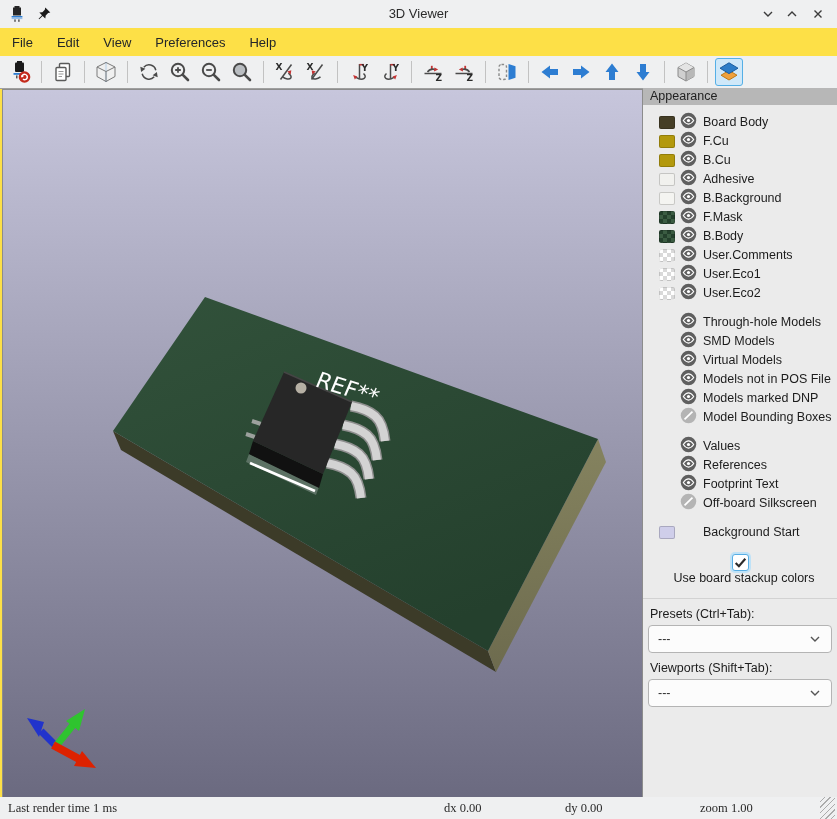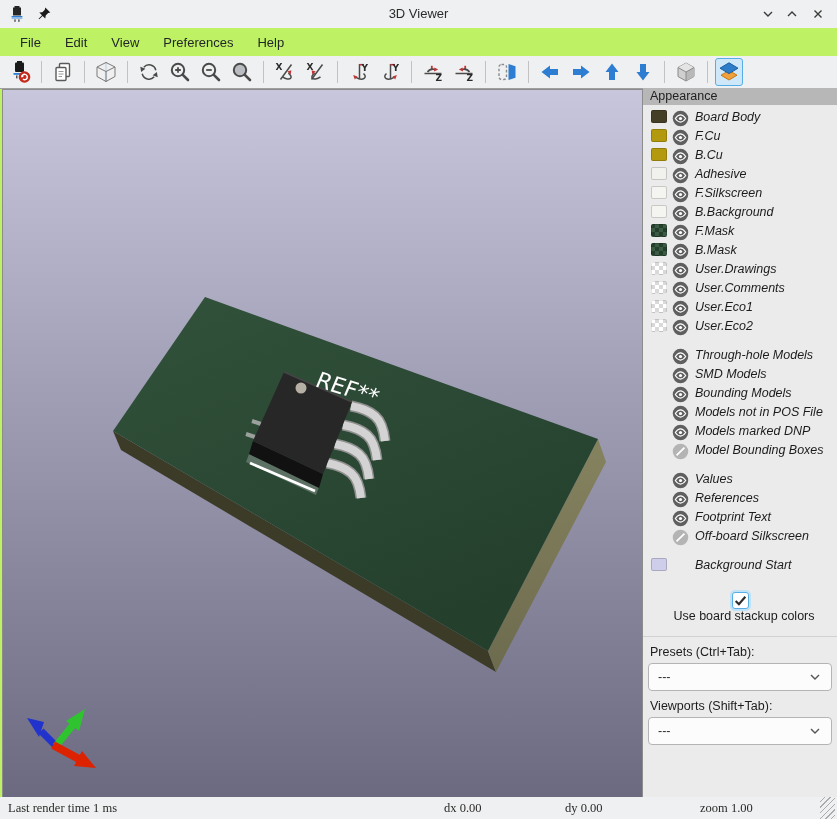--- a/index.html
+++ b/index.html
@@ -1,32 +1,32 @@
 <!DOCTYPE html>
 <html><head>
 <meta charset="utf-8">
 <style>
   html,body{margin:0;padding:0;}
   body{width:837px;height:819px;overflow:hidden;background:#eff0f1;
        font-family:"Liberation Sans","DejaVu Sans",sans-serif;color:#1c1c1c;
        -webkit-font-smoothing:antialiased;}
-  .win{position:relative;width:837px;height:819px;background:#bef264;}
+  .win{position:relative;width:837px;height:819px;background:#fde047;}
 
   
   .titlebar{position:absolute;left:0;top:0;width:100%;height:28px;background:#eff0f1;}
   .titlebar .appico{position:absolute;left:8px;top:5px;width:18px;height:18px;}
   .titlebar .pin{position:absolute;left:36px;top:6px;width:16px;height:16px;}
   .title{position:absolute;left:0;right:0;top:0;height:28px;line-height:28px;
          text-align:center;font-size:13px;color:#2b2b2b;}
   .winctl{position:absolute;top:5px;width:18px;height:18px;cursor:pointer;}
   .winctl.min{right:60px}.winctl.max{right:36px}.winctl.close{right:10px}
 
   
   .menubar{position:absolute;left:0;top:28px;width:100%;height:28px;display:flex;
-           align-items:center;padding-left:8px;box-sizing:border-box;}
+           align-items:center;box-sizing:border-box;}
   .menu-item{font-size:13px;color:#232629;padding:4px 12px;border-radius:3px;cursor:default;}
 
   
   .toolbar{position:absolute;left:0;top:56px;width:100%;height:33px;display:flex;
            align-items:center;padding-left:6px;box-sizing:border-box;
            border-bottom:1px solid #9f9f9f;background:#eff0f1;}
   .tb-btn{width:28px;height:28px;flex:none;display:flex;align-items:center;justify-content:center;
           border:1px solid transparent;border-radius:3px;background:transparent;padding:0;margin-right:3px;}
   .tb-btn svg{width:24px;height:24px;display:block;}
   .tb-btn.active{background:#cfe8f9;border:1px solid #55afe6;}
@@ -36,21 +36,21 @@
   .viewport{position:absolute;left:2px;top:89px;width:639px;height:707px;
             border:1px solid #8c8c8c;box-sizing:content-box;}
   .viewport svg{display:block;width:639px;height:707px;}
 
   
   .panel{position:absolute;left:643px;top:88px;width:194px;height:709px;background:#ebebeb;}
   .panel-header{height:17px;line-height:17px;background:#b7b7b7;color:#222;
                 font-size:12.5px;padding-left:7px;}
   .layer-group{margin-top:10px;}
   .layer-group:first-child{margin-top:5px;}
-  .layer-row{display:flex;align-items:flex-start;height:19px;padding-left:8px;font-style:italic;}
+  .layer-row{display:flex;align-items:flex-end;height:19px;padding-left:16px;}
   .swatch{width:16px;height:13px;border-radius:2px;margin-right:5px;flex:none;
           box-shadow:inset 0 0 0 1px rgba(0,0,0,.18);}
   .swatch.hid{visibility:hidden;box-shadow:none;}
   .swatch.checker-green{background-color:#24402c;
       background-image:linear-gradient(45deg,#3b5c42 25%,transparent 25%,transparent 75%,#3b5c42 75%),
                        linear-gradient(45deg,#3b5c42 25%,transparent 25%,transparent 75%,#3b5c42 75%);
       background-size:8px 8px;background-position:0 0,4px 4px;}
   .swatch.checker-light{background-color:#ffffff;box-shadow:inset 0 0 0 1px rgba(0,0,0,.10);
       background-image:linear-gradient(45deg,#d9d9d9 25%,transparent 25%,transparent 75%,#d9d9d9 75%),
                        linear-gradient(45deg,#d9d9d9 25%,transparent 25%,transparent 75%,#d9d9d9 75%);
@@ -394,57 +394,39 @@
               </svg></span>
             <span class="layer-label">Adhesive</span>
           </div>
           <div class="layer-row">
             <span class="swatch" style="background: rgb(244, 244, 241);"></span>
             <span class="eye"><svg viewBox="0 0 18 18">
                 <circle cx="9" cy="9" r="8.2" fill="#5f5f5f"></circle>
                 <path d="M3.5 9c1.8-2.6 3.6-3.8 5.5-3.8S12.7 6.4 14.5 9c-1.8 2.6-3.6 3.8-5.5 3.8S5.3 11.6 3.5 9z" fill="none" stroke="#fff" stroke-width="1.2"></path>
                 <circle cx="9" cy="9" r="1.7" fill="#fff"></circle>
               </svg></span>
-            <span class="layer-label">F.Silkscreen</span>
-          </div>
-          <div class="layer-row">
-            <span class="swatch" style="background: rgb(244, 244, 241);"></span>
-            <span class="eye"><svg viewBox="0 0 18 18">
-                <circle cx="9" cy="9" r="8.2" fill="#5f5f5f"></circle>
-                <path d="M3.5 9c1.8-2.6 3.6-3.8 5.5-3.8S12.7 6.4 14.5 9c-1.8 2.6-3.6 3.8-5.5 3.8S5.3 11.6 3.5 9z" fill="none" stroke="#fff" stroke-width="1.2"></path>
-                <circle cx="9" cy="9" r="1.7" fill="#fff"></circle>
-              </svg></span>
             <span class="layer-label">B.Background</span>
           </div>
           <div class="layer-row">
             <span class="swatch checker-green"></span>
             <span class="eye"><svg viewBox="0 0 18 18">
                 <circle cx="9" cy="9" r="8.2" fill="#5f5f5f"></circle>
                 <path d="M3.5 9c1.8-2.6 3.6-3.8 5.5-3.8S12.7 6.4 14.5 9c-1.8 2.6-3.6 3.8-5.5 3.8S5.3 11.6 3.5 9z" fill="none" stroke="#fff" stroke-width="1.2"></path>
                 <circle cx="9" cy="9" r="1.7" fill="#fff"></circle>
               </svg></span>
             <span class="layer-label">F.Mask</span>
           </div>
           <div class="layer-row">
             <span class="swatch checker-green"></span>
             <span class="eye"><svg viewBox="0 0 18 18">
                 <circle cx="9" cy="9" r="8.2" fill="#5f5f5f"></circle>
                 <path d="M3.5 9c1.8-2.6 3.6-3.8 5.5-3.8S12.7 6.4 14.5 9c-1.8 2.6-3.6 3.8-5.5 3.8S5.3 11.6 3.5 9z" fill="none" stroke="#fff" stroke-width="1.2"></path>
                 <circle cx="9" cy="9" r="1.7" fill="#fff"></circle>
               </svg></span>
-            <span class="layer-label">B.Mask</span>
-          </div>
-          <div class="layer-row">
-            <span class="swatch checker-light"></span>
-            <span class="eye"><svg viewBox="0 0 18 18">
-                <circle cx="9" cy="9" r="8.2" fill="#5f5f5f"></circle>
-                <path d="M3.5 9c1.8-2.6 3.6-3.8 5.5-3.8S12.7 6.4 14.5 9c-1.8 2.6-3.6 3.8-5.5 3.8S5.3 11.6 3.5 9z" fill="none" stroke="#fff" stroke-width="1.2"></path>
-                <circle cx="9" cy="9" r="1.7" fill="#fff"></circle>
-              </svg></span>
-            <span class="layer-label">User.Drawings</span>
+            <span class="layer-label">B.Body</span>
           </div>
           <div class="layer-row">
             <span class="swatch checker-light"></span>
             <span class="eye"><svg viewBox="0 0 18 18">
                 <circle cx="9" cy="9" r="8.2" fill="#5f5f5f"></circle>
                 <path d="M3.5 9c1.8-2.6 3.6-3.8 5.5-3.8S12.7 6.4 14.5 9c-1.8 2.6-3.6 3.8-5.5 3.8S5.3 11.6 3.5 9z" fill="none" stroke="#fff" stroke-width="1.2"></path>
                 <circle cx="9" cy="9" r="1.7" fill="#fff"></circle>
               </svg></span>
             <span class="layer-label">User.Comments</span>
           </div>
@@ -486,21 +468,21 @@
               </svg></span>
             <span class="layer-label">SMD Models</span>
           </div>
           <div class="layer-row">
             <span class="swatch hid"></span>
             <span class="eye"><svg viewBox="0 0 18 18">
                 <circle cx="9" cy="9" r="8.2" fill="#5f5f5f"></circle>
                 <path d="M3.5 9c1.8-2.6 3.6-3.8 5.5-3.8S12.7 6.4 14.5 9c-1.8 2.6-3.6 3.8-5.5 3.8S5.3 11.6 3.5 9z" fill="none" stroke="#fff" stroke-width="1.2"></path>
                 <circle cx="9" cy="9" r="1.7" fill="#fff"></circle>
               </svg></span>
-            <span class="layer-label">Bounding Models</span>
+            <span class="layer-label">Virtual Models</span>
           </div>
           <div class="layer-row">
             <span class="swatch hid"></span>
             <span class="eye"><svg viewBox="0 0 18 18">
                 <circle cx="9" cy="9" r="8.2" fill="#5f5f5f"></circle>
                 <path d="M3.5 9c1.8-2.6 3.6-3.8 5.5-3.8S12.7 6.4 14.5 9c-1.8 2.6-3.6 3.8-5.5 3.8S5.3 11.6 3.5 9z" fill="none" stroke="#fff" stroke-width="1.2"></path>
                 <circle cx="9" cy="9" r="1.7" fill="#fff"></circle>
               </svg></span>
             <span class="layer-label">Models not in POS File</span>
           </div>

